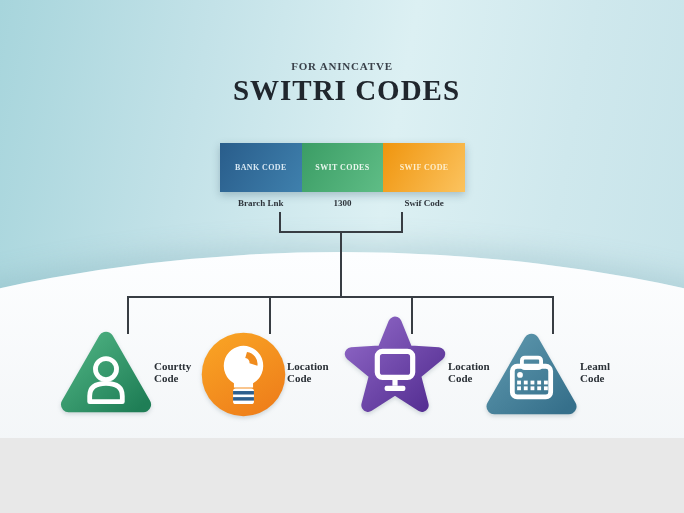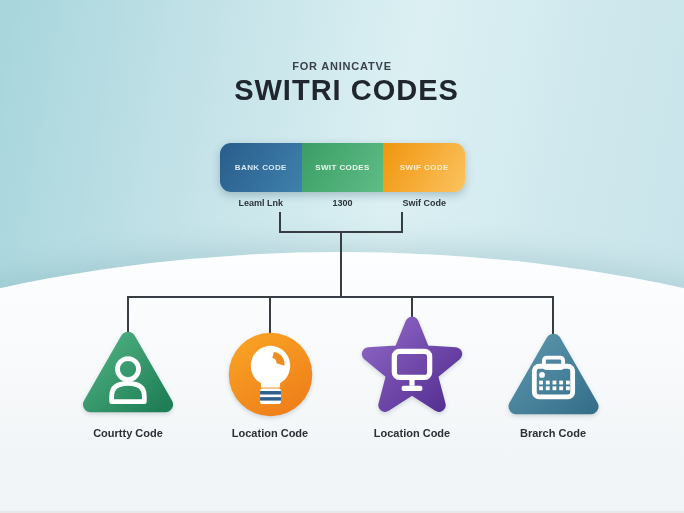--- a/index.html
+++ b/index.html
@@ -1,35 +1,36 @@
 <!DOCTYPE html>
 <html><head>
 <meta charset="utf-8">
 <style>
   * { margin:0; padding:0; box-sizing:border-box; }
   body { background:#e8e8e8; font-family:"Liberation Sans", sans-serif; }
 
   .canvas{
-    position:relative; width:684px; height:511px; overflow:hidden;
+    position:relative; width:684px; height:438px; overflow:hidden;
     background:linear-gradient(100deg,#a7d5dc 0%,#c3e2e8 28%,#dcf0f3 55%,#cfe8ed 78%,#c6e3e9 100%);
+    font-family:Liberation Serif, serif;
   }
   .dome{
     position:absolute; left:50%; top:252px; width:2000px; height:1200px; margin-left:-1000px;
     border-radius:50%; z-index:1;
     background:linear-gradient(180deg,#fdfeff 0%,#f2f5f7 18%,#eff3f5 30%);
     box-shadow:0 -10px 24px rgba(110,160,172,0.25);
   }
 
   .header{ position:absolute; top:60px; left:0; width:100%; text-align:center; z-index:3; }
   .subtitle{ font-size:11px; font-weight:700; letter-spacing:.8px; color:#3a414a; }
   .title{ font-size:29px; font-weight:800; letter-spacing:1px; color:#20262d; margin-top:2px;padding-left:9px; }
 
   .bar{
     position:absolute; left:220px; top:143px; width:245px; height:49px; z-index:3;
-    display:flex; border-radius:11px; overflow:hidden;
+    display:flex; border-radius:0; overflow:hidden;
     box-shadow:0 3px 8px rgba(35,70,90,.28);
   }
   .seg{ flex:1; display:flex; align-items:center; justify-content:center;
         font-size:8px; font-weight:700; letter-spacing:.4px; }
   .seg-blue  { background:linear-gradient(120deg,#295d8b 0%,#3f80ad 100%); color:#d8e8f3; }
   .seg-green { background:linear-gradient(120deg,#3b9d65 0%,#5fbd86 100%); color:#eaf7ee; }
   .seg-orange{ background:linear-gradient(120deg,#f0950e 0%,#fbc35f 100%); color:#fdeecd; }
 
   .bar-sublabels{ position:absolute; left:220px; top:198px; width:245px; display:flex; z-index:3; }
   .bar-sublabels span{ flex:1; text-align:center; font-size:9px; font-weight:600; color:#2d333a; }
@@ -39,21 +40,21 @@
     position:absolute; left:279px; top:212px; width:124px; height:21px; z-index:2;
     border:2px solid #383d43; border-top:none;
   }
   .stem  { left:340px; top:231px; width:2px; height:66px; }
   .hline { left:127px; top:296px; width:427px; height:2px; }
   .drop  { top:297px; width:2px; height:37px; }
   .drop1 { left:127px; } .drop2 { left:269px; } .drop3 { left:411px; } .drop4 { left:552px; }
 
   .node{
     position:absolute; top:316px; width:140px; z-index:3;
-    display:flex; flex-direction:column; align-items:center;
+    display:flex; flex-direction:row; align-items:center;
   }
   .node1{ left:58px; } .node2{ left:200px; } .node3{ left:342px; } .node4{ left:483px; }
   .glyph-box{ height:102px; display:flex; align-items:flex-end; justify-content:center; }
   .glyph-box svg{ filter:drop-shadow(0 2px 2px rgba(30,60,70,.18)); }
   .node-label{ margin-top:9px; font-size:11px; font-weight:700; color:#2a3036; }
 </style>
 </head>
 <body>
 
 <div class="canvas">
@@ -65,21 +66,21 @@
     <div class="title">SWITRI CODES</div>
   </div>
 
   <div class="bar">
     <div class="seg seg-blue">BANK CODE</div>
     <div class="seg seg-green">SWIT CODES</div>
     <div class="seg seg-orange">SWIF CODE</div>
   </div>
 
   <div class="bar-sublabels">
-    <span>Leaml Lnk</span>
+    <span>Brarch Lnk</span>
     <span>1300</span>
     <span>Swif Code</span>
   </div>
 
   <div class="bracket"></div>
   <div class="line stem"></div>
   <div class="line hline"></div>
   <div class="line drop drop1"></div>
   <div class="line drop drop2"></div>
   <div class="line drop drop3"></div>
@@ -160,16 +161,16 @@
             <rect x="56" y="57" width="4" height="4"></rect>
             <rect x="63" y="57" width="4" height="4"></rect>
           <rect x="35" y="63" width="4" height="4"></rect>
             <rect x="42" y="63" width="4" height="4"></rect>
             <rect x="49" y="63" width="4" height="4"></rect>
             <rect x="56" y="63" width="4" height="4"></rect>
             <rect x="63" y="63" width="4" height="4"></rect>
         </g>
       </svg>
     </div>
-    <div class="node-label">Brarch Code</div>
+    <div class="node-label">Leaml Code</div>
   </div>
 
 </div>
 
 </body></html>

